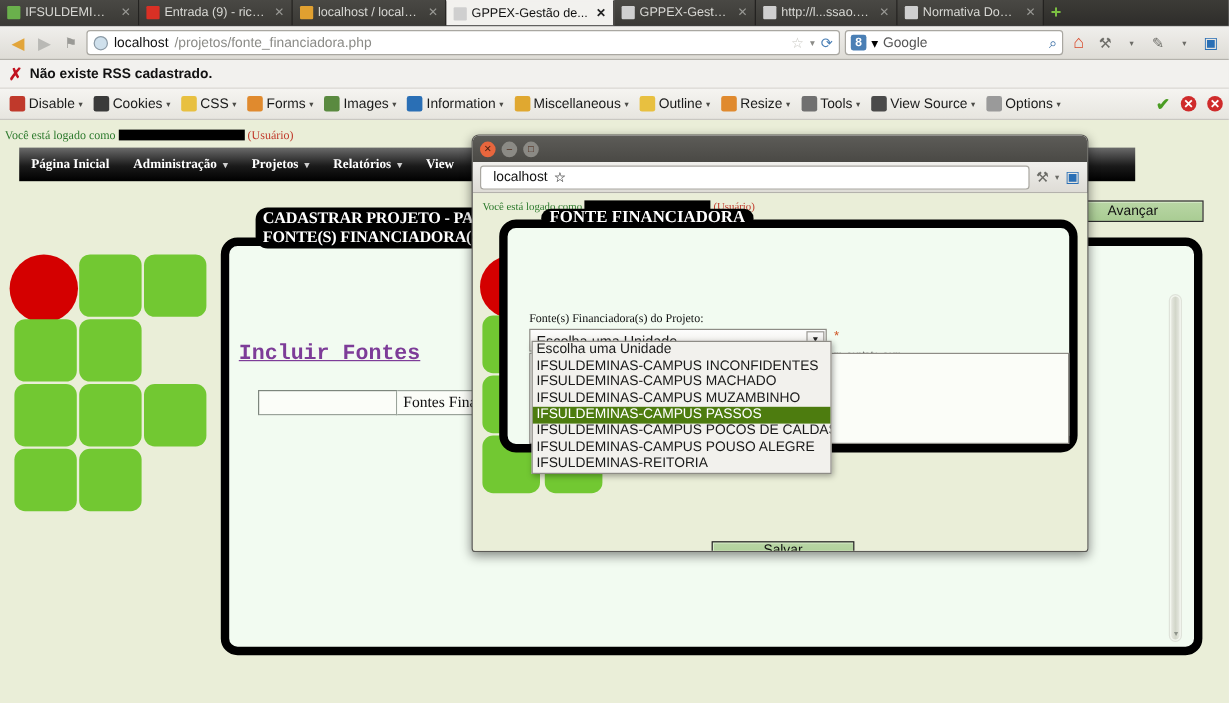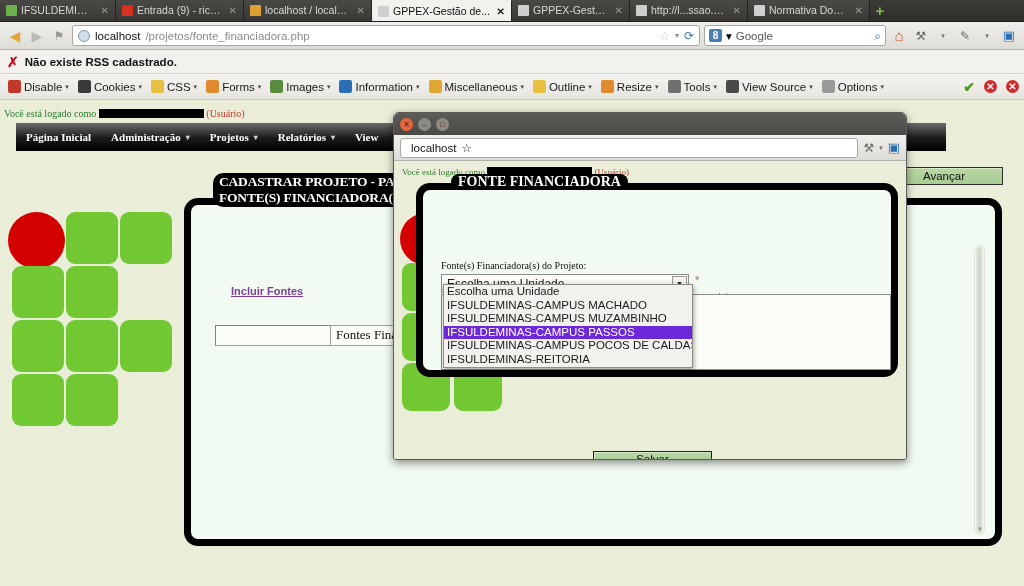--- a/index.html
+++ b/index.html
@@ -157,23 +157,23 @@
     position: absolute; left: 22px; top: -32px;
     background: #000; color: #fff;
     font-family: "Liberation Serif", serif;
     font-weight: bold; font-size: 13.5px;
     line-height: 16px; padding: 1px 6px;
     border-radius: 10px;
     white-space: pre-line;
     letter-spacing: -0.2px;
   }
   .incluir {
-    position: absolute; left: 40px; top: 80px;
-    font-family: Liberation Sans, sans-serif;
-    font-weight: bold; font-size: 11px;
+    position: absolute; left: 8px; top: 80px;
+    font-family: Liberation Mono, monospace;
+    font-weight: bold; font-size: 18px;
     color: #7d3c98; text-decoration: underline;
   }
   .fld-row { position: absolute; left: 24px; top: 120px; display: flex; align-items: stretch; }
   .fld-input {
     width: 116px; height: 21px; background: #fbfdf8;
     border: 1px solid #9aa39a; border-top-color: #7d867d; border-left-color:#7d867d;
   }
   .fld-label {
     height: 21px; padding: 1px 5px 0 5px;
     border: 1px solid #9aa39a; border-left: none;
@@ -302,21 +302,21 @@
     box-shadow: 1px 2px 5px rgba(0,0,0,.35);
     z-index: 90;
     padding: 0;
   }
   .opt {
     height: 13.6px; line-height: 13.6px;
     padding-left: 3px;
     font-size: 11.5px; color: #1a1a1a;
     white-space: nowrap; overflow: hidden;
   }
-  .opt.selected { background: #6d28d9; color: #fff; }
+  .opt.selected { background: #4d7c0f; color: #fff; }
 </style>
 </head>
 <body>
 
 <div id="browser">
 
   <div class="tabstrip" id="tabstrip">
       <div class="tab" style="width: 116px;">
         <span class="favicon" style="background: rgb(106, 176, 76);"></span>
         <span class="tlabel">IFSULDEMINAS</span>
@@ -560,21 +560,23 @@
           <div class="dlg-hint">m contato com</div>
           <div class="dlg-textbox"></div>
         </div>
 
         <div class="salvar">Salvar</div>
       </div>
     </div>
 
     <div id="dropdown" style="left:443px; top:184px;">
         <div class="opt">Escolha uma Unidade</div>
+        <div class="opt">IFSULDEMINAS-CAMPUS INCONFIDENTES</div>
         <div class="opt">IFSULDEMINAS-CAMPUS MACHADO</div>
         <div class="opt">IFSULDEMINAS-CAMPUS MUZAMBINHO</div>
         <div class="opt selected">IFSULDEMINAS-CAMPUS PASSOS</div>
         <div class="opt">IFSULDEMINAS-CAMPUS POCOS DE CALDAS</div>
+        <div class="opt">IFSULDEMINAS-CAMPUS POUSO ALEGRE</div>
         <div class="opt">IFSULDEMINAS-REITORIA</div>
       </div>
 
   </div>
 </div>
 
 </body></html>

